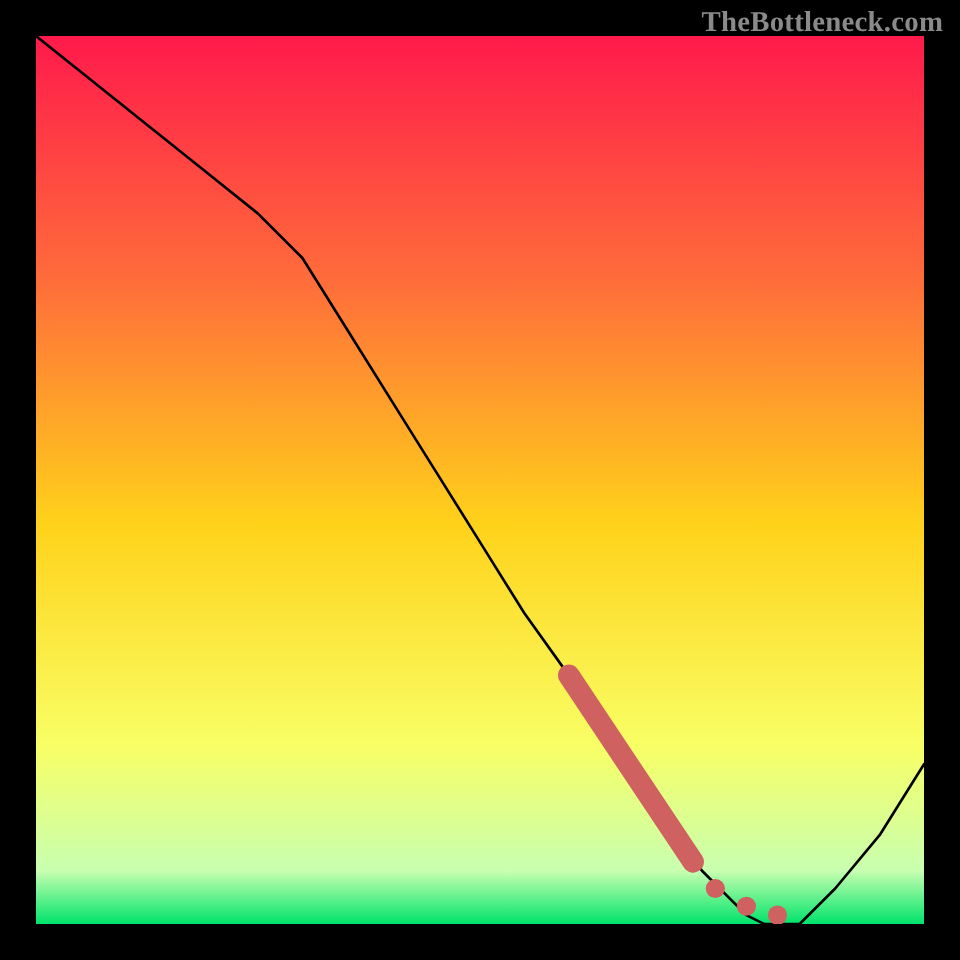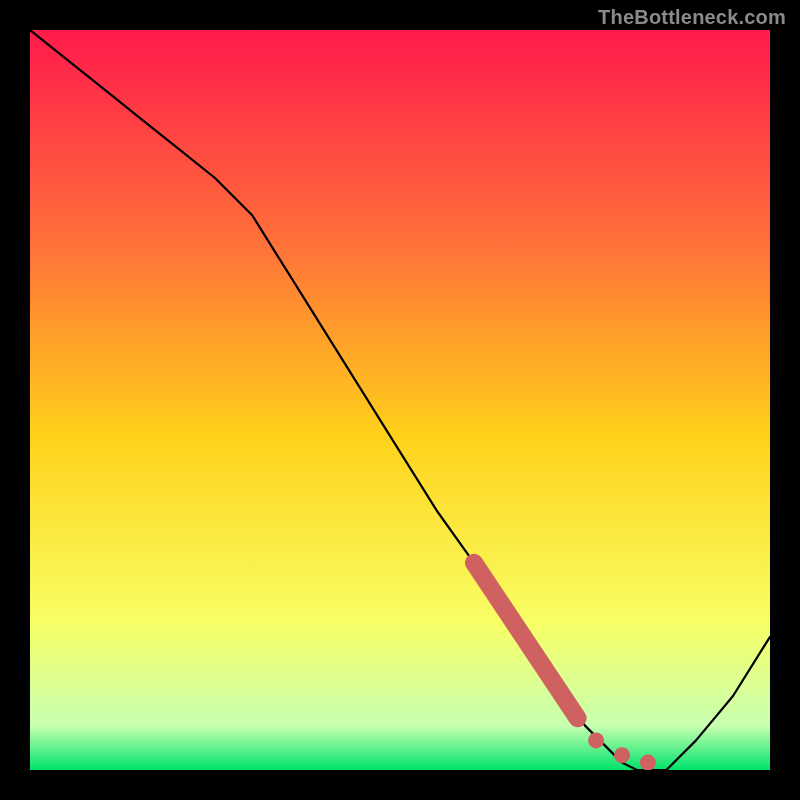--- a/index.html
+++ b/index.html
@@ -17,24 +17,25 @@
     left: 0;
     width: 800px;
     height: 800px;
     background: #000;
   }
   .watermark {
     position: absolute;
     top: 6px;
     right: 14px;
     color: #8a8a8a;
-    font-size: 20px;
+    font-size: 24px;
     font-weight: 600;
     letter-spacing: 0.2px;
     user-select: none;
+    font-family: Liberation Serif, serif;
   }
   svg {
     position: absolute;
     top: 30px;
     left: 30px;
   }
 </style>
 </head>
 <body>
 

